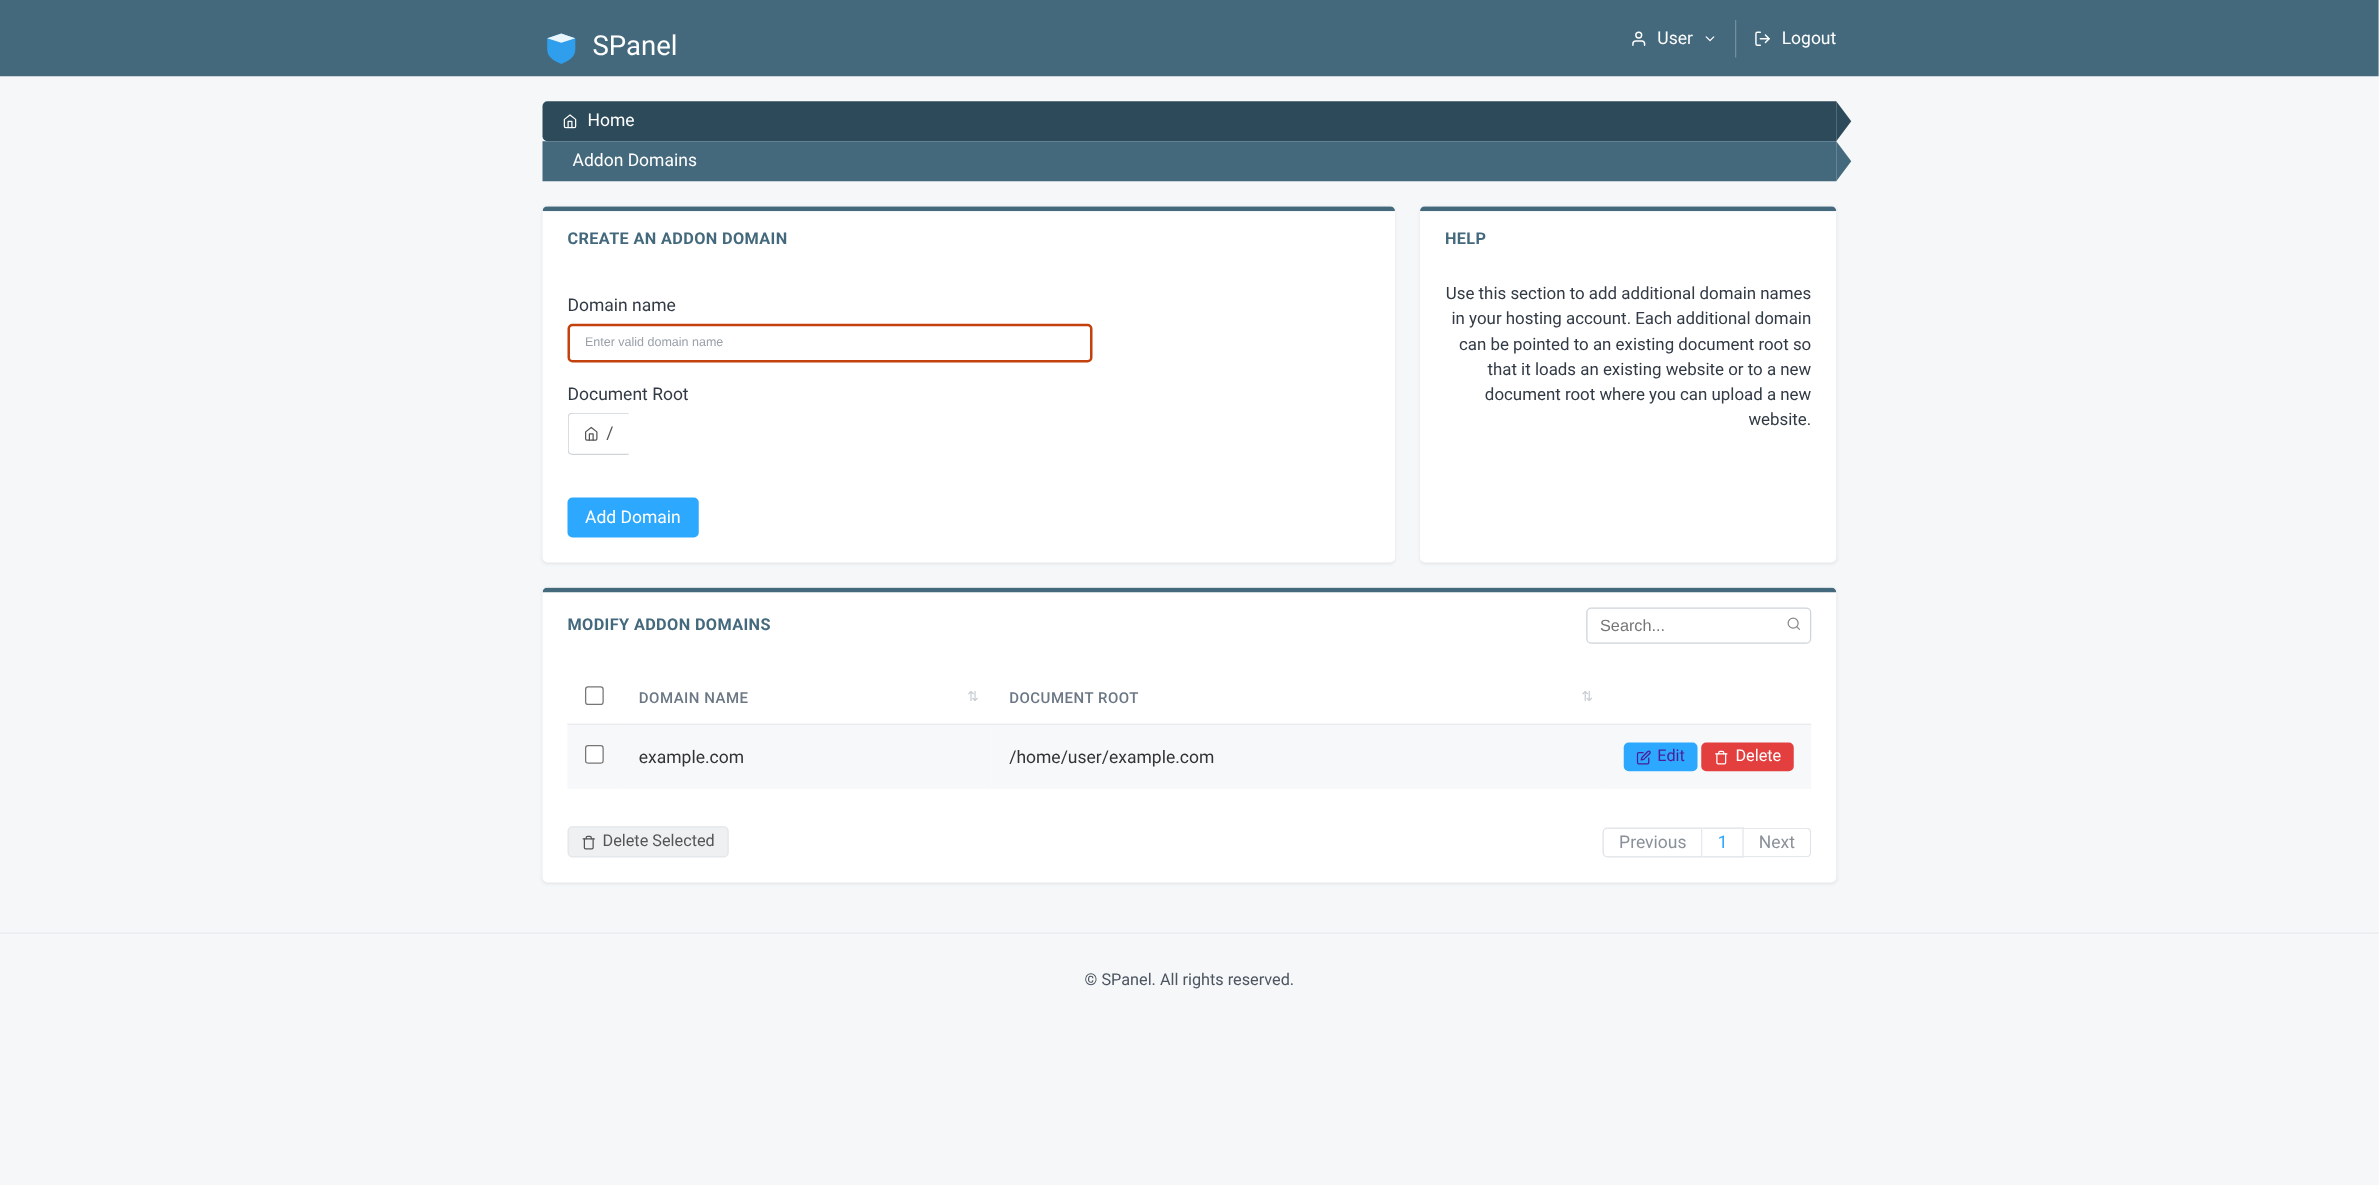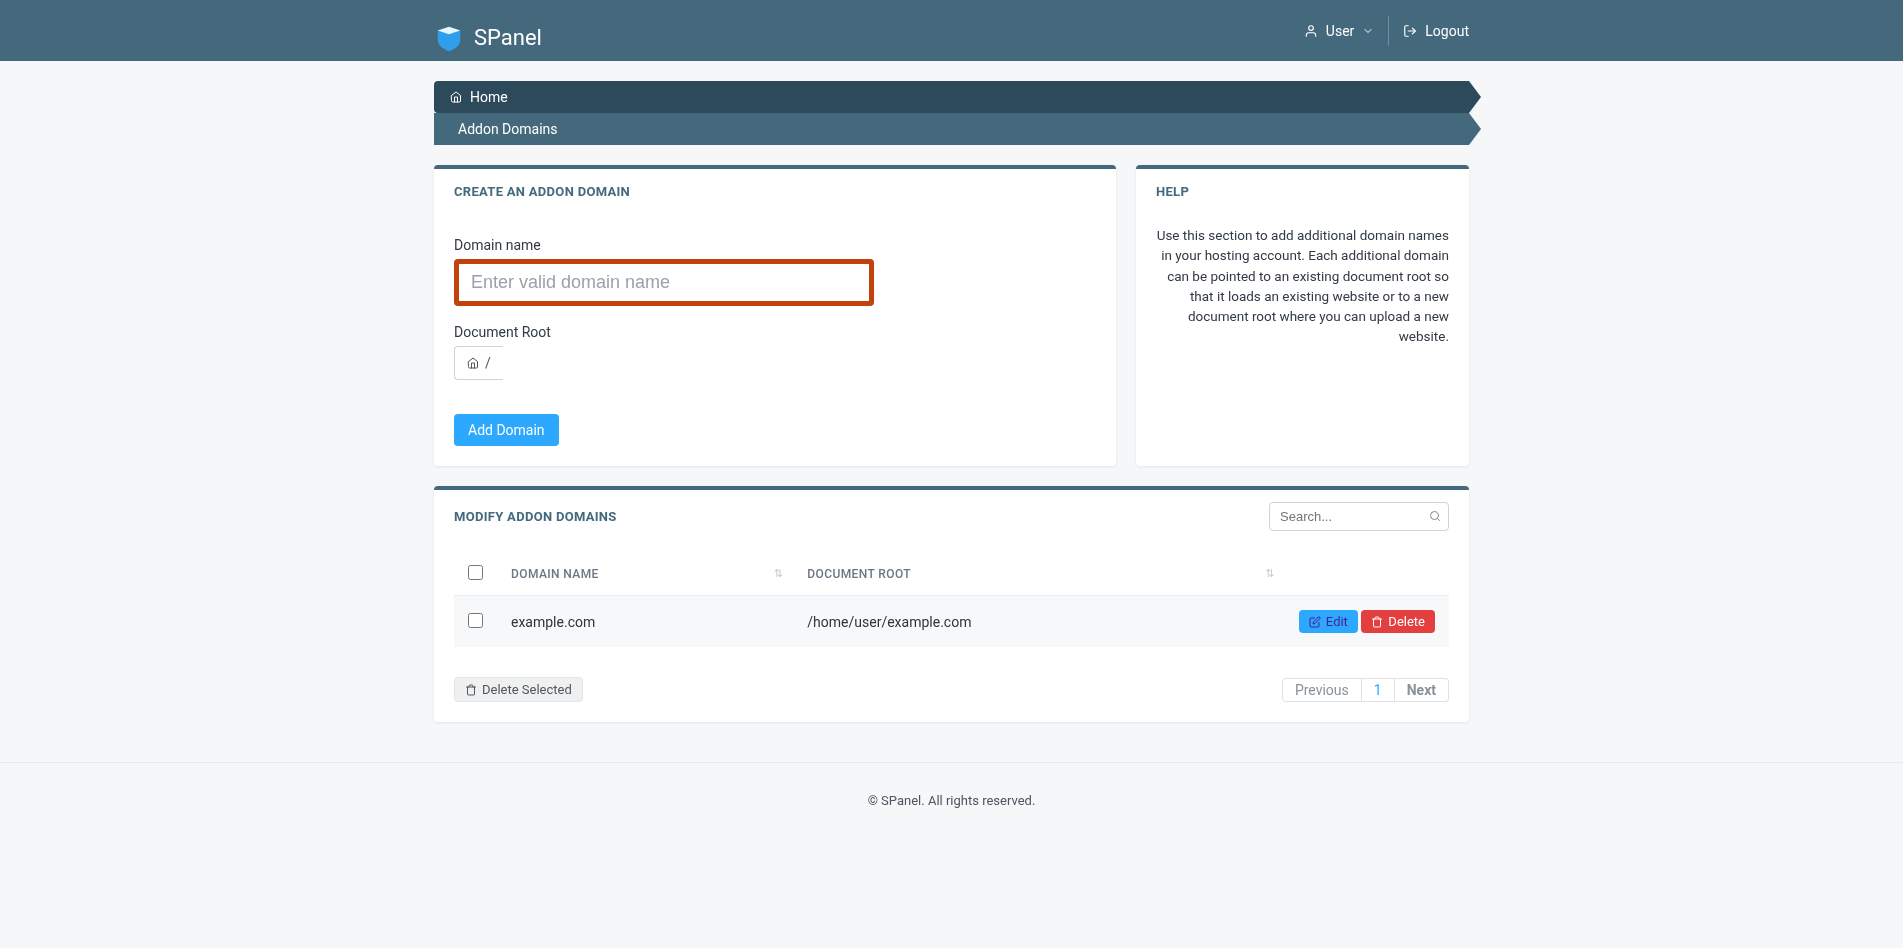--- a/index.html
+++ b/index.html
@@ -152,23 +152,23 @@
 }
 .form-label {
   display: block;
   margin-bottom: 6px;
   color: #323a45;
   font-size: 14px;
 }
 .form-control {
   width: 100%;
   padding: 8px 12px;
-  border: 5px solid #c2410c;
+  border: 2px solid #c2410c;
   border-radius: 4px;
-  font-size: 18px;
+  font-size: 10px;
   color: #14532d;
 }
 .form-control::placeholder {
   color: #9aa1a9;
 }
 .form-control-narrow {
   width: 420px;
 }
 .input-group {
   display: flex;
@@ -314,21 +314,20 @@
   color: #8a9199;
   cursor: pointer;
   font-size: 14px;
   font-family: inherit;
 }
 .page-btn:first-child {
   border-radius: 4px 0 0 4px;
 }
 .page-btn:last-child {
   border-radius: 0 4px 4px 0;
-  font-weight: bold;
 }
 .page-btn.active {
   color: #2ca8ff;
   background: #fff;
 }
 .page-btn + .page-btn {
   border-left: none;
 }
 .footer {
   text-align: center;

